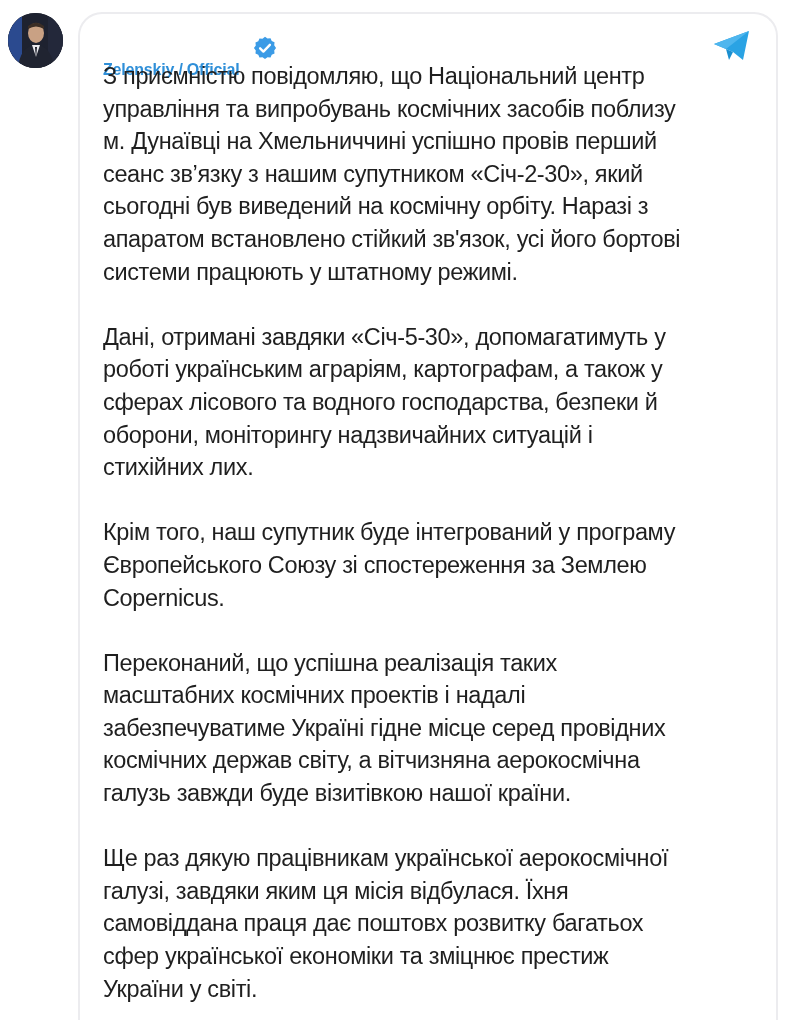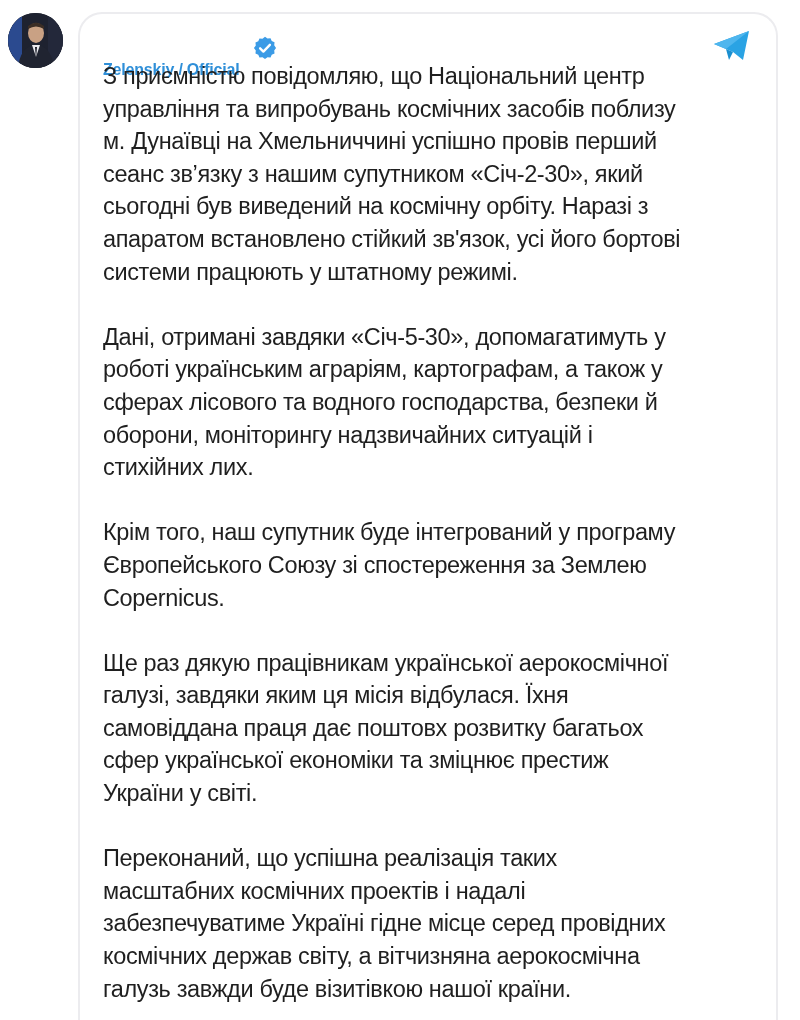--- a/index.html
+++ b/index.html
@@ -73,23 +73,23 @@
 апаратом встановлено стійкий зв'язок, усі його бортові
 системи працюють у штатному режимі.</p>
   <p class="para">Дані, отримані завдяки «Січ-5-30», допомагатимуть у
 роботі українським аграріям, картографам, а також у
 сферах лісового та водного господарства, безпеки й
 оборони, моніторингу надзвичайних ситуацій і
 стихійних лих.</p>
   <p class="para">Крім того, наш супутник буде інтегрований у програму
 Європейського Союзу зі спостереження за Землею
 Copernicus.</p>
+  <p class="para">Переконаний, що успішна реалізація таких
+масштабних космічних проектів і надалі
+забезпечуватиме Україні гідне місце серед провідних
+космічних держав світу, а вітчизняна аерокосмічна
+галузь завжди буде візитівкою нашої країни.</p>
   <p class="para">Ще раз дякую працівникам української аерокосмічної
 галузі, завдяки яким ця місія відбулася. Їхня
 самовіддана праця дає поштовх розвитку багатьох
 сфер української економіки та зміцнює престиж
 України у світі.</p>
-  <p class="para">Переконаний, що успішна реалізація таких
-масштабних космічних проектів і надалі
-забезпечуватиме Україні гідне місце серед провідних
-космічних держав світу, а вітчизняна аерокосмічна
-галузь завжди буде візитівкою нашої країни.</p>
 </div>
 
 </body></html>

